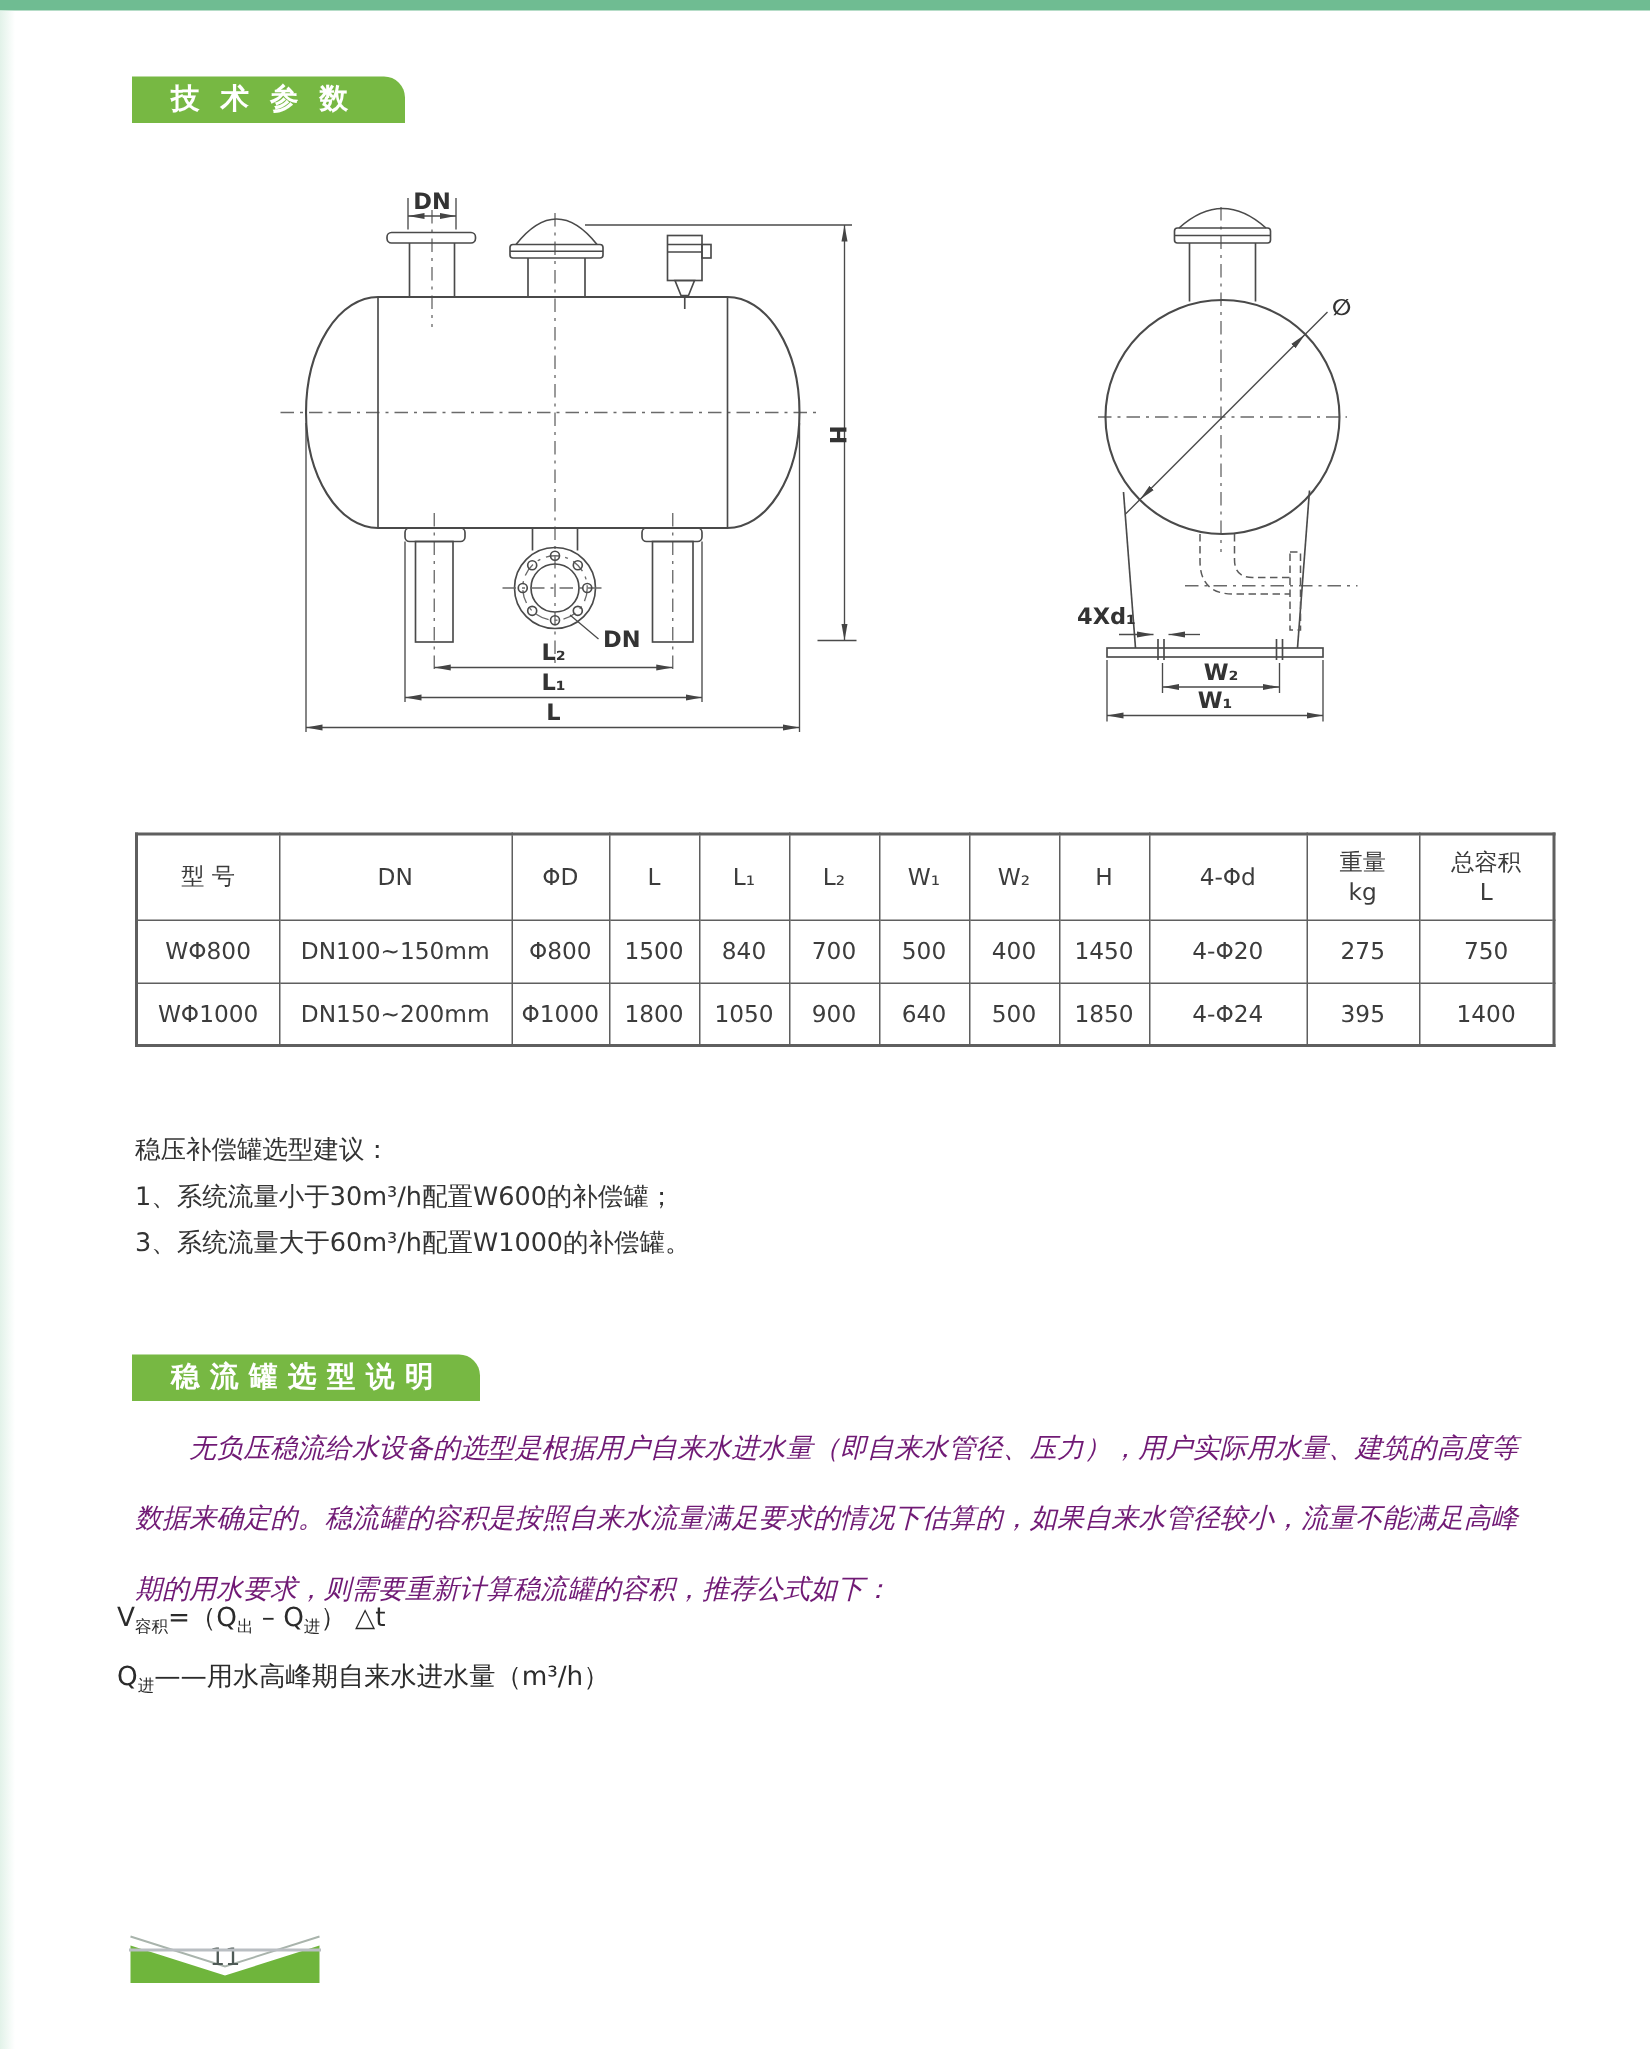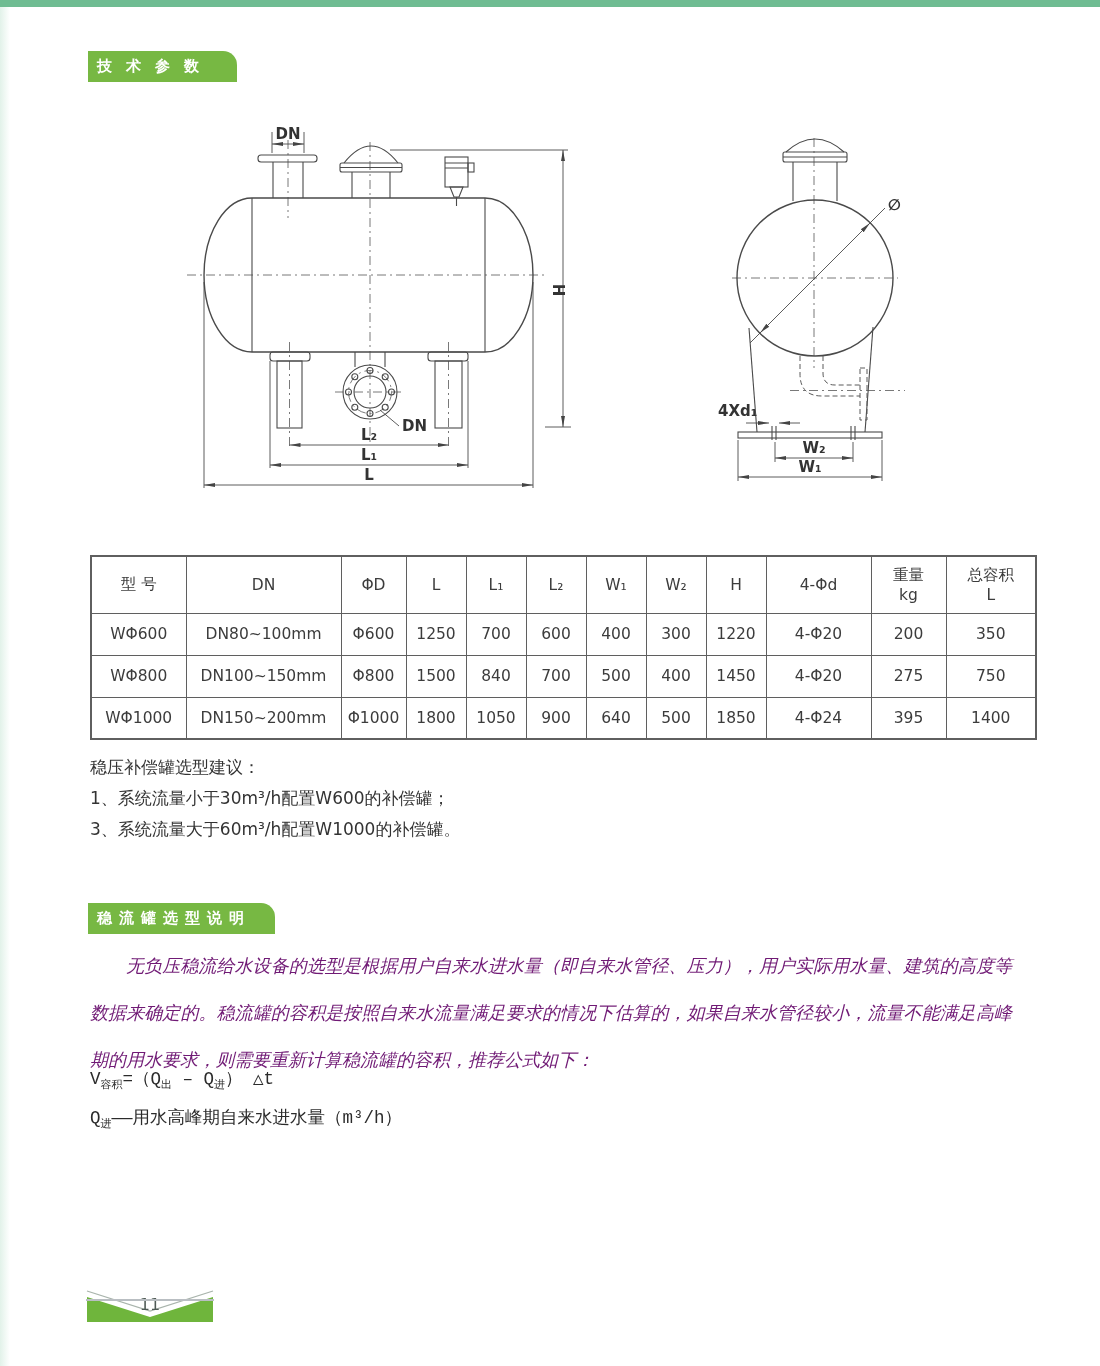--- a/index.html
+++ b/index.html
@@ -7,22 +7,22 @@
   body {
     width:1100px; height:1366px; position:relative; overflow:hidden;
     font-family:"DejaVu Sans","Liberation Sans",sans-serif; color:#2e2e2e;
   }
   .top-strip { position:absolute; left:0; top:0; width:1100px; height:7px; background:#6fbc92; }
   .left-fade { position:absolute; left:0; top:7px; width:10px; height:1359px;
     background:linear-gradient(to right,#e2f2e9,rgba(255,255,255,0)); }
 
   .badge {
     position:absolute; left:88px; height:31px; line-height:31px;
-    background:#77b843; color:#ffffff; font-size:15px; font-weight:bold;
-    padding:0 24px 0 9px; letter-spacing:14px; border-radius:0 14px 0 0;
+    background:#77b843; color:#ffffff; font-size:19px; font-weight:bold;
+    padding:0 24px 0 26px; letter-spacing:14px; border-radius:0 14px 0 0;
     white-space:nowrap;
   }
   .badge-1 { top:51px; }
   .badge-2 { top:903px; letter-spacing:7px; }
 
   .drawing { position:absolute; }
   .drawing svg { display:block; }
   .drawing text { font-family:"DejaVu Sans","Liberation Sans",sans-serif; fill:#333; font-size:15px; font-weight:600; }
   .ln  { stroke:#4a4a4a; stroke-width:1.1; fill:none; }
   .lnt { stroke:#4a4a4a; stroke-width:1.4; fill:none; }
@@ -40,21 +40,21 @@
   table.spec thead tr { height:57px;padding-left:28px; }
   table.spec tbody tr { height:42px; }
   table.spec thead { font-size:15.5px; }
 
   .notes { position:absolute; left:90px; top:752px; font-size:17px; line-height:31px; color:#333; }
   .para {
     position:absolute; left:90px; top:942px; width:922px;
     font-size:18px; line-height:47px; color:#701a75;
     text-align:justify; text-align-last:left; text-indent:2em;font-style:italic;
   }
-  .formulas { position:absolute; left:90px; top:1066px; font-size:17.5px; color:#2b2b2b;font-family:Liberation Mono, monospace; }
+  .formulas { position:absolute; left:78px; top:1066px; font-size:17.5px; color:#2b2b2b; }
   .formulas .frow { height:39px; line-height:26px; }
   .fsub { font-size:11px; vertical-align:-4px; letter-spacing:0; }
 
   .footer-ribbon { position:absolute; left:85px; top:1260px;margin-top:29px; }
   .footer-line { position:absolute; left:86px; top:1299px; width:128px; height:2px; background:#b9bec2; }
 </style>
 </head>
 <body>
 
 <div class="top-strip"></div>
@@ -256,34 +256,20 @@
         <div>kg</div>
       </th>
       <th>
         <div>总容积</div>
         <div>L</div>
       </th>
     </tr>
   </thead>
   <tbody>
     <tr>
-      <td>WΦ600</td>
-      <td>DN80~100mm</td>
-      <td>Φ600</td>
-      <td>1250</td>
-      <td>700</td>
-      <td>600</td>
-      <td>400</td>
-      <td>300</td>
-      <td>1220</td>
-      <td>4-Φ20</td>
-      <td>200</td>
-      <td>350</td>
-    </tr>
-    <tr>
       <td>WΦ800</td>
       <td>DN100~150mm</td>
       <td>Φ800</td>
       <td>1500</td>
       <td>840</td>
       <td>700</td>
       <td>500</td>
       <td>400</td>
       <td>1450</td>
       <td>4-Φ20</td>

